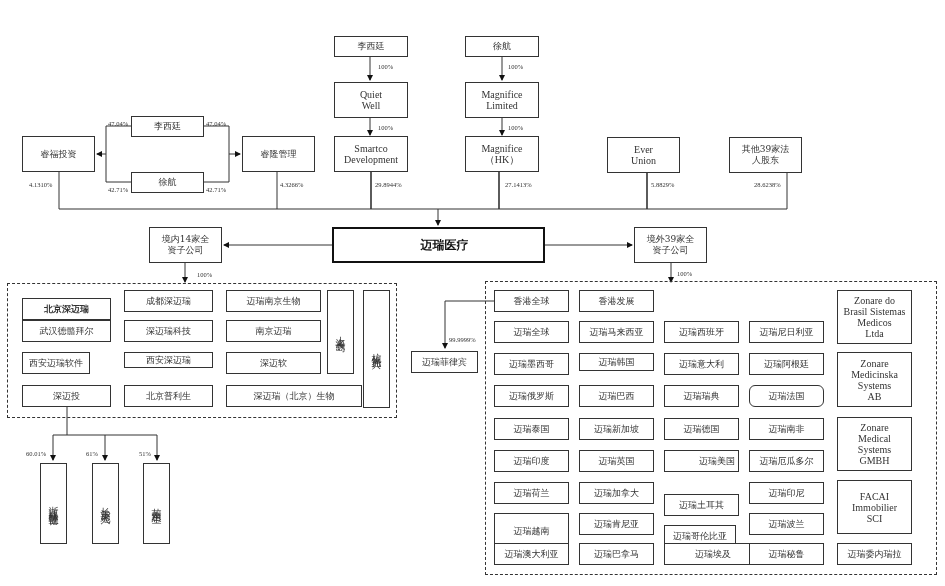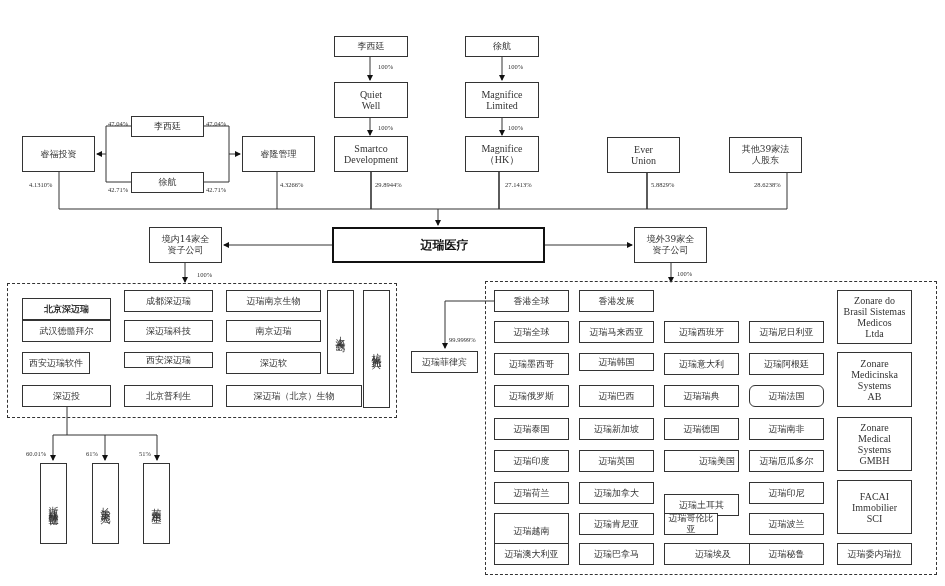--- a/index.html
+++ b/index.html
@@ -158,21 +158,21 @@
     <div class="box" style="left: 494px; top: 450px; width: 75px; height: 22px;">迈瑞印度</div>
     <div class="box" style="left: 579px; top: 450px; width: 75px; height: 22px;">迈瑞英国</div>
     <div class="box" style="left: 664px; top: 450px; width: 75px; height: 22px; padding-left: 31px;">迈瑞美国</div>
     <div class="box" style="left: 749px; top: 450px; width: 75px; height: 22px;">迈瑞厄瓜多尔</div>
     <div class="box" style="left: 494px; top: 482px; width: 75px; height: 22px;">迈瑞荷兰</div>
     <div class="box" style="left: 579px; top: 482px; width: 75px; height: 22px;">迈瑞加拿大</div>
     <div class="box" style="left: 664px; top: 482px; width: 75px; height: 22px; margin-top: 12px;">迈瑞土耳其</div>
     <div class="box" style="left: 749px; top: 482px; width: 75px; height: 22px;">迈瑞印尼</div>
     <div class="box" style="left: 494px; top: 513px; width: 75px; height: 36px;">迈瑞越南</div>
     <div class="box" style="left: 579px; top: 513px; width: 75px; height: 22px;">迈瑞肯尼亚</div>
-    <div class="box" style="left: 664px; top: 513px; width: 54px; height: 22px; text-align: center;">迈瑞哥伦比亚</div>
+    <div class="box" style="left: 664px; top: 525px; width: 72px; height: 22px; text-align: center;">迈瑞哥伦比亚</div>
     <div class="box" style="left: 749px; top: 513px; width: 75px; height: 22px;">迈瑞波兰</div>
     <div class="box" style="left: 494px; top: 543px; width: 75px; height: 22px;">迈瑞澳大利亚</div>
     <div class="box" style="left: 579px; top: 543px; width: 75px; height: 22px;">迈瑞巴拿马</div>
     <div class="box" style="left: 664px; top: 543px; width: 98px; height: 22px;">迈瑞埃及</div>
     <div class="box" style="left: 749px; top: 543px; width: 75px; height: 22px;">迈瑞秘鲁</div>
   </div>
 
 <div class="box latin" style="left:837px;top:290px;width:75px;height:54px;">Zonare do
 Brasil Sistemas
 Medicos

